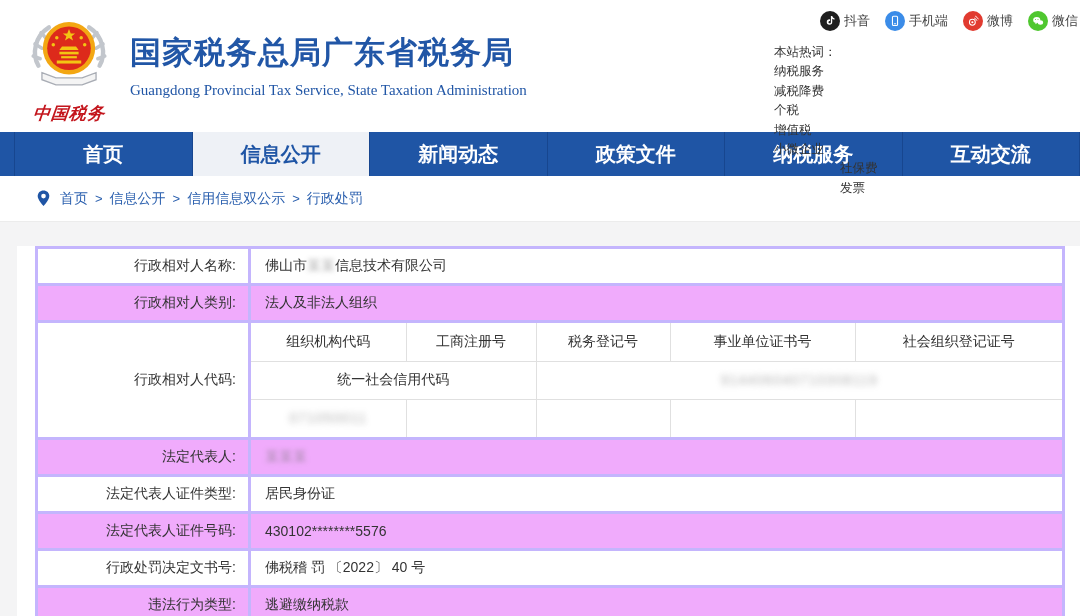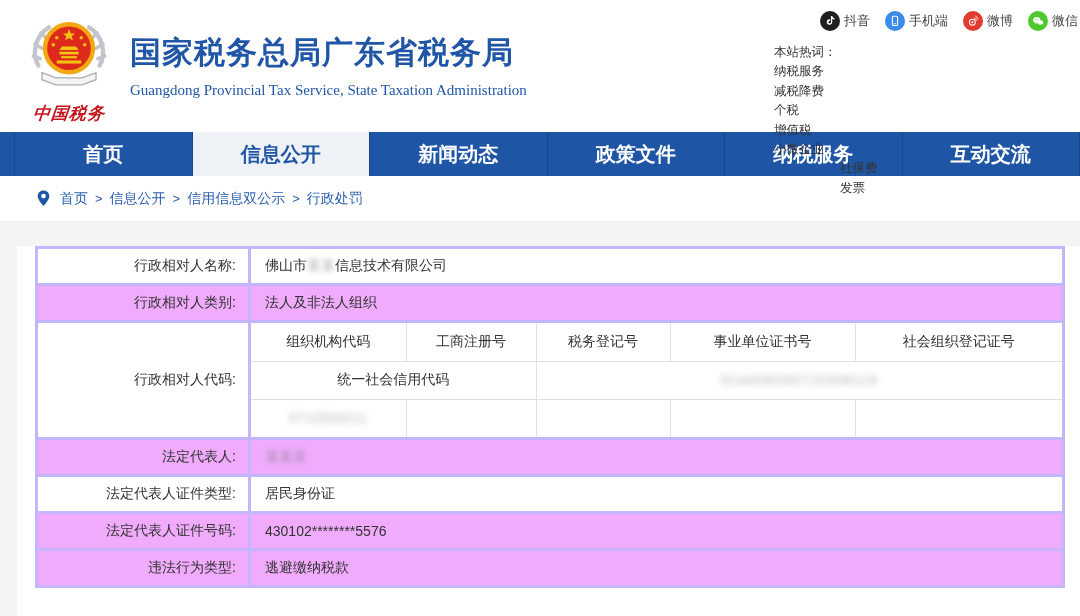--- a/index.html
+++ b/index.html
@@ -254,20 +254,24 @@
       <tr>
         <td class="lbl">法定代表人证件类型:</td>
         <td class="val">居民身份证</td>
       </tr>
 
       <tr class="gray">
         <td class="lbl">法定代表人证件号码:</td>
         <td class="val">430102********5576</td>
       </tr>
 
+      <tr>
+        <td class="lbl">行政处罚决定文书号:</td>
+        <td class="val">佛税稽 罚 〔2022〕 40 号</td>
+      </tr>
 
       <tr class="gray">
         <td class="lbl">违法行为类型:</td>
         <td class="val">逃避缴纳税款</td>
       </tr>
     </tbody>
       </table>
   </div>
 </div>
 

